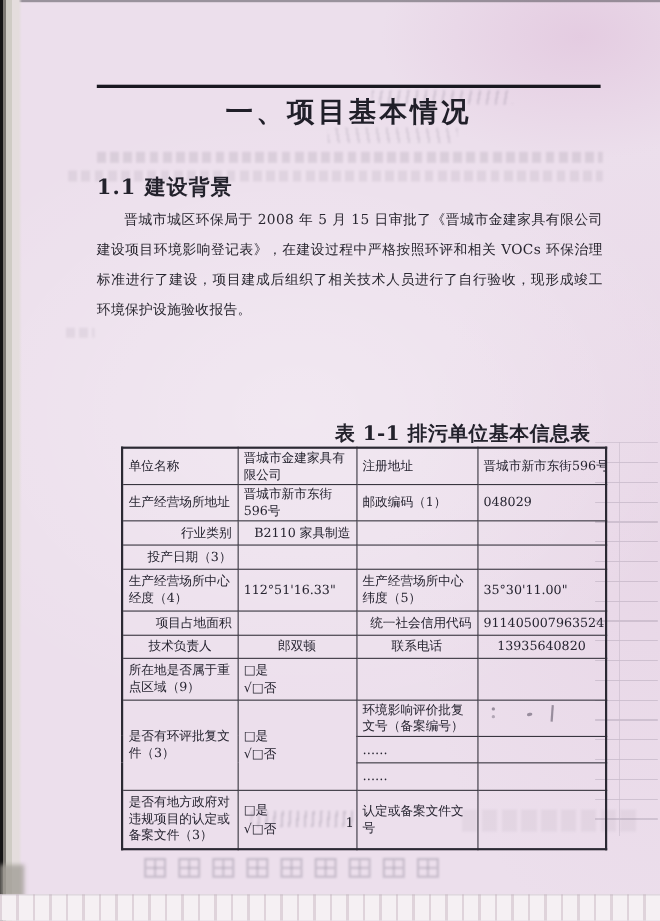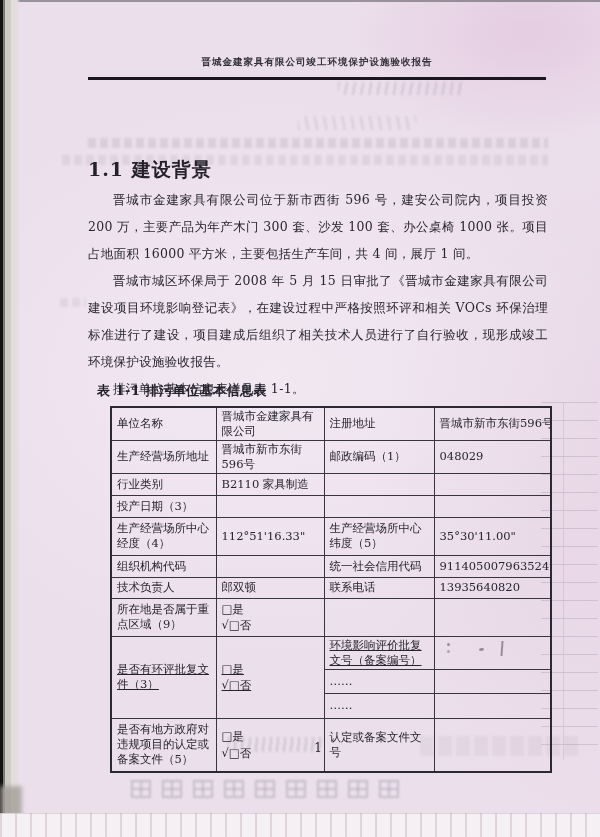--- a/index.html
+++ b/index.html
@@ -24,29 +24,29 @@
   .hdr{position:absolute;left:88px;top:56px;width:458px;text-align:center;
     font-size:9.5px;font-weight:bold;letter-spacing:1px;color:#34323c;}
   .hdr-rule{position:absolute;left:88px;top:77px;width:458px;height:3px;background:#191820;}
   .title{position:absolute;left:88px;top:85px;width:458px;text-align:center;
     font-size:25px;font-weight:bold;letter-spacing:3px;color:#201f29;}
   .sec{position:absolute;left:88px;top:157px;font-size:19px;font-weight:bold;letter-spacing:1px;color:#23222c;}
   .body-text{position:absolute;left:88px;top:186px;width:460px;
     font-size:12.5px;line-height:27px;text-align:justify;letter-spacing:.3px;color:#28262f;}
   .body-text p{margin:0;text-indent:2em;}
 
-  .tbl-title{position:absolute;left:97px;top:382px;width:440px;text-align:left;
-    font-size:13px;font-weight:bold;color:#23222c;letter-spacing:.5px;}
+  .tbl-title{position:absolute;left:97px;top:382px;width:440px;text-align:right;
+    font-size:18px;font-weight:bold;color:#23222c;letter-spacing:.5px;}
   .tbl-wrap{position:absolute;left:110px;top:406px;}
   table.info{border-collapse:collapse;table-layout:fixed;width:440px;
     font-size:11.5px;color:#262430;background:transparent;border:2px solid #2b2933;}
   table.info td{border:1px solid #38353f;padding:1px 5px;vertical-align:middle;line-height:1.3;overflow:hidden;}
   td.nowrap{white-space:nowrap;}
-  tr.h29 td{height:29px;} tr.h28 td{height:28px;} tr.h19 td{height:19px;}
-  tr.h35 td{height:35px;} tr.h18 td{height:18px;} tr.h27 td{height:27px;text-decoration:underline;}
+  tr.h29 td{height:29px;} tr.h28 td{height:28px;} tr.h19 td{height:19px;text-align:right;}
+  tr.h35 td{height:35px;} tr.h18 td{height:18px;text-align:center;} tr.h27 td{height:27px;}
   tr.h21 td{height:21px;} tr.h22 td{height:22px;} tr.h50 td{height:50px;}
   .chk div{line-height:1.45;}
   .pen-cell{position:relative;}
   .pen{position:absolute;background:rgba(70,62,80,.5);}
   .pen1{left:12px;top:6px;width:3px;height:3px;border-radius:50%;box-shadow:0 7px 0 rgba(70,62,80,.35);}
   .pen2{left:44px;top:11px;width:5px;height:3px;border-radius:50%;transform:rotate(-12deg);}
   .pen3{left:66px;top:4px;width:2px;height:15px;transform:rotate(4deg);}
 
   .pgnum{position:absolute;left:88px;top:741px;width:460px;text-align:center;font-size:12px;color:#2b2933;}
 
@@ -96,30 +96,28 @@
       <i></i>
       <i></i>
       <i></i>
       <i></i>
       <i></i>
       <i></i>
       <i></i>
       <i></i>
   </div>
 
-  <div class="hdr">晋城金建家具有限公司竣工环境保护设施验收报告</div>
   <div class="hdr-rule"></div>
 
+  <div class="title">一、项目基本情况</div>
 
   <div class="sec">1.1 建设背景</div>
 
   <div class="body-text">
-    <p>晋城市金建家具有限公司位于新市西街 596 号，建安公司院内，项目投资 200 万，主要产品为年产木门 300 套、沙发 100 套、办公桌椅 1000 张。项目占地面积 16000 平方米，主要包括生产车间，共 4 间，展厅 1 间。</p>
     <p>晋城市城区环保局于 2008 年 5 月 15 日审批了《晋城市金建家具有限公司建设项目环境影响登记表》，在建设过程中严格按照环评和相关 VOCs 环保治理标准进行了建设，项目建成后组织了相关技术人员进行了自行验收，现形成竣工环境保护设施验收报告。</p>
-    <p>排污单位基本信息表详见表 1-1。</p>
   </div>
 
   <div class="tbl-title">表 1-1 排污单位基本信息表</div>
 
   <div class="tbl-wrap">
     <table class="info">
       <colgroup>
         <col style="width:105px">
           <col style="width:108px">
           <col style="width:110px">
@@ -150,21 +148,21 @@
         <td></td>
         <td></td>
       </tr>
       <tr class="h35">
         <td>生产经营场所中心经度（4）</td>
         <td>112°51'16.33"</td>
         <td>生产经营场所中心纬度（5）</td>
         <td>35°30'11.00"</td>
       </tr>
       <tr class="h19">
-        <td>组织机构代码</td>
+        <td>项目占地面积</td>
         <td></td>
         <td>统一社会信用代码</td>
         <td class="nowrap">91140500796352422P</td>
       </tr>
       <tr class="h18">
         <td>技术负责人</td>
         <td>郎双顿</td>
         <td>联系电话</td>
         <td>13935640820</td>
       </tr>
@@ -192,21 +190,21 @@
       </tr>
       <tr class="h21">
         <td>……</td>
         <td></td>
       </tr>
       <tr class="h22">
         <td>……</td>
         <td></td>
       </tr>
       <tr class="h50">
-        <td>是否有地方政府对违规项目的认定或备案文件（5）</td>
+        <td>是否有地方政府对违规项目的认定或备案文件（3）</td>
         <td class="chk">
           <div>□是</div>
           <div>√□否</div>
         </td>
         <td>认定或备案文件文号</td>
         <td></td>
       </tr>
     </tbody>
       </table>
   </div>

